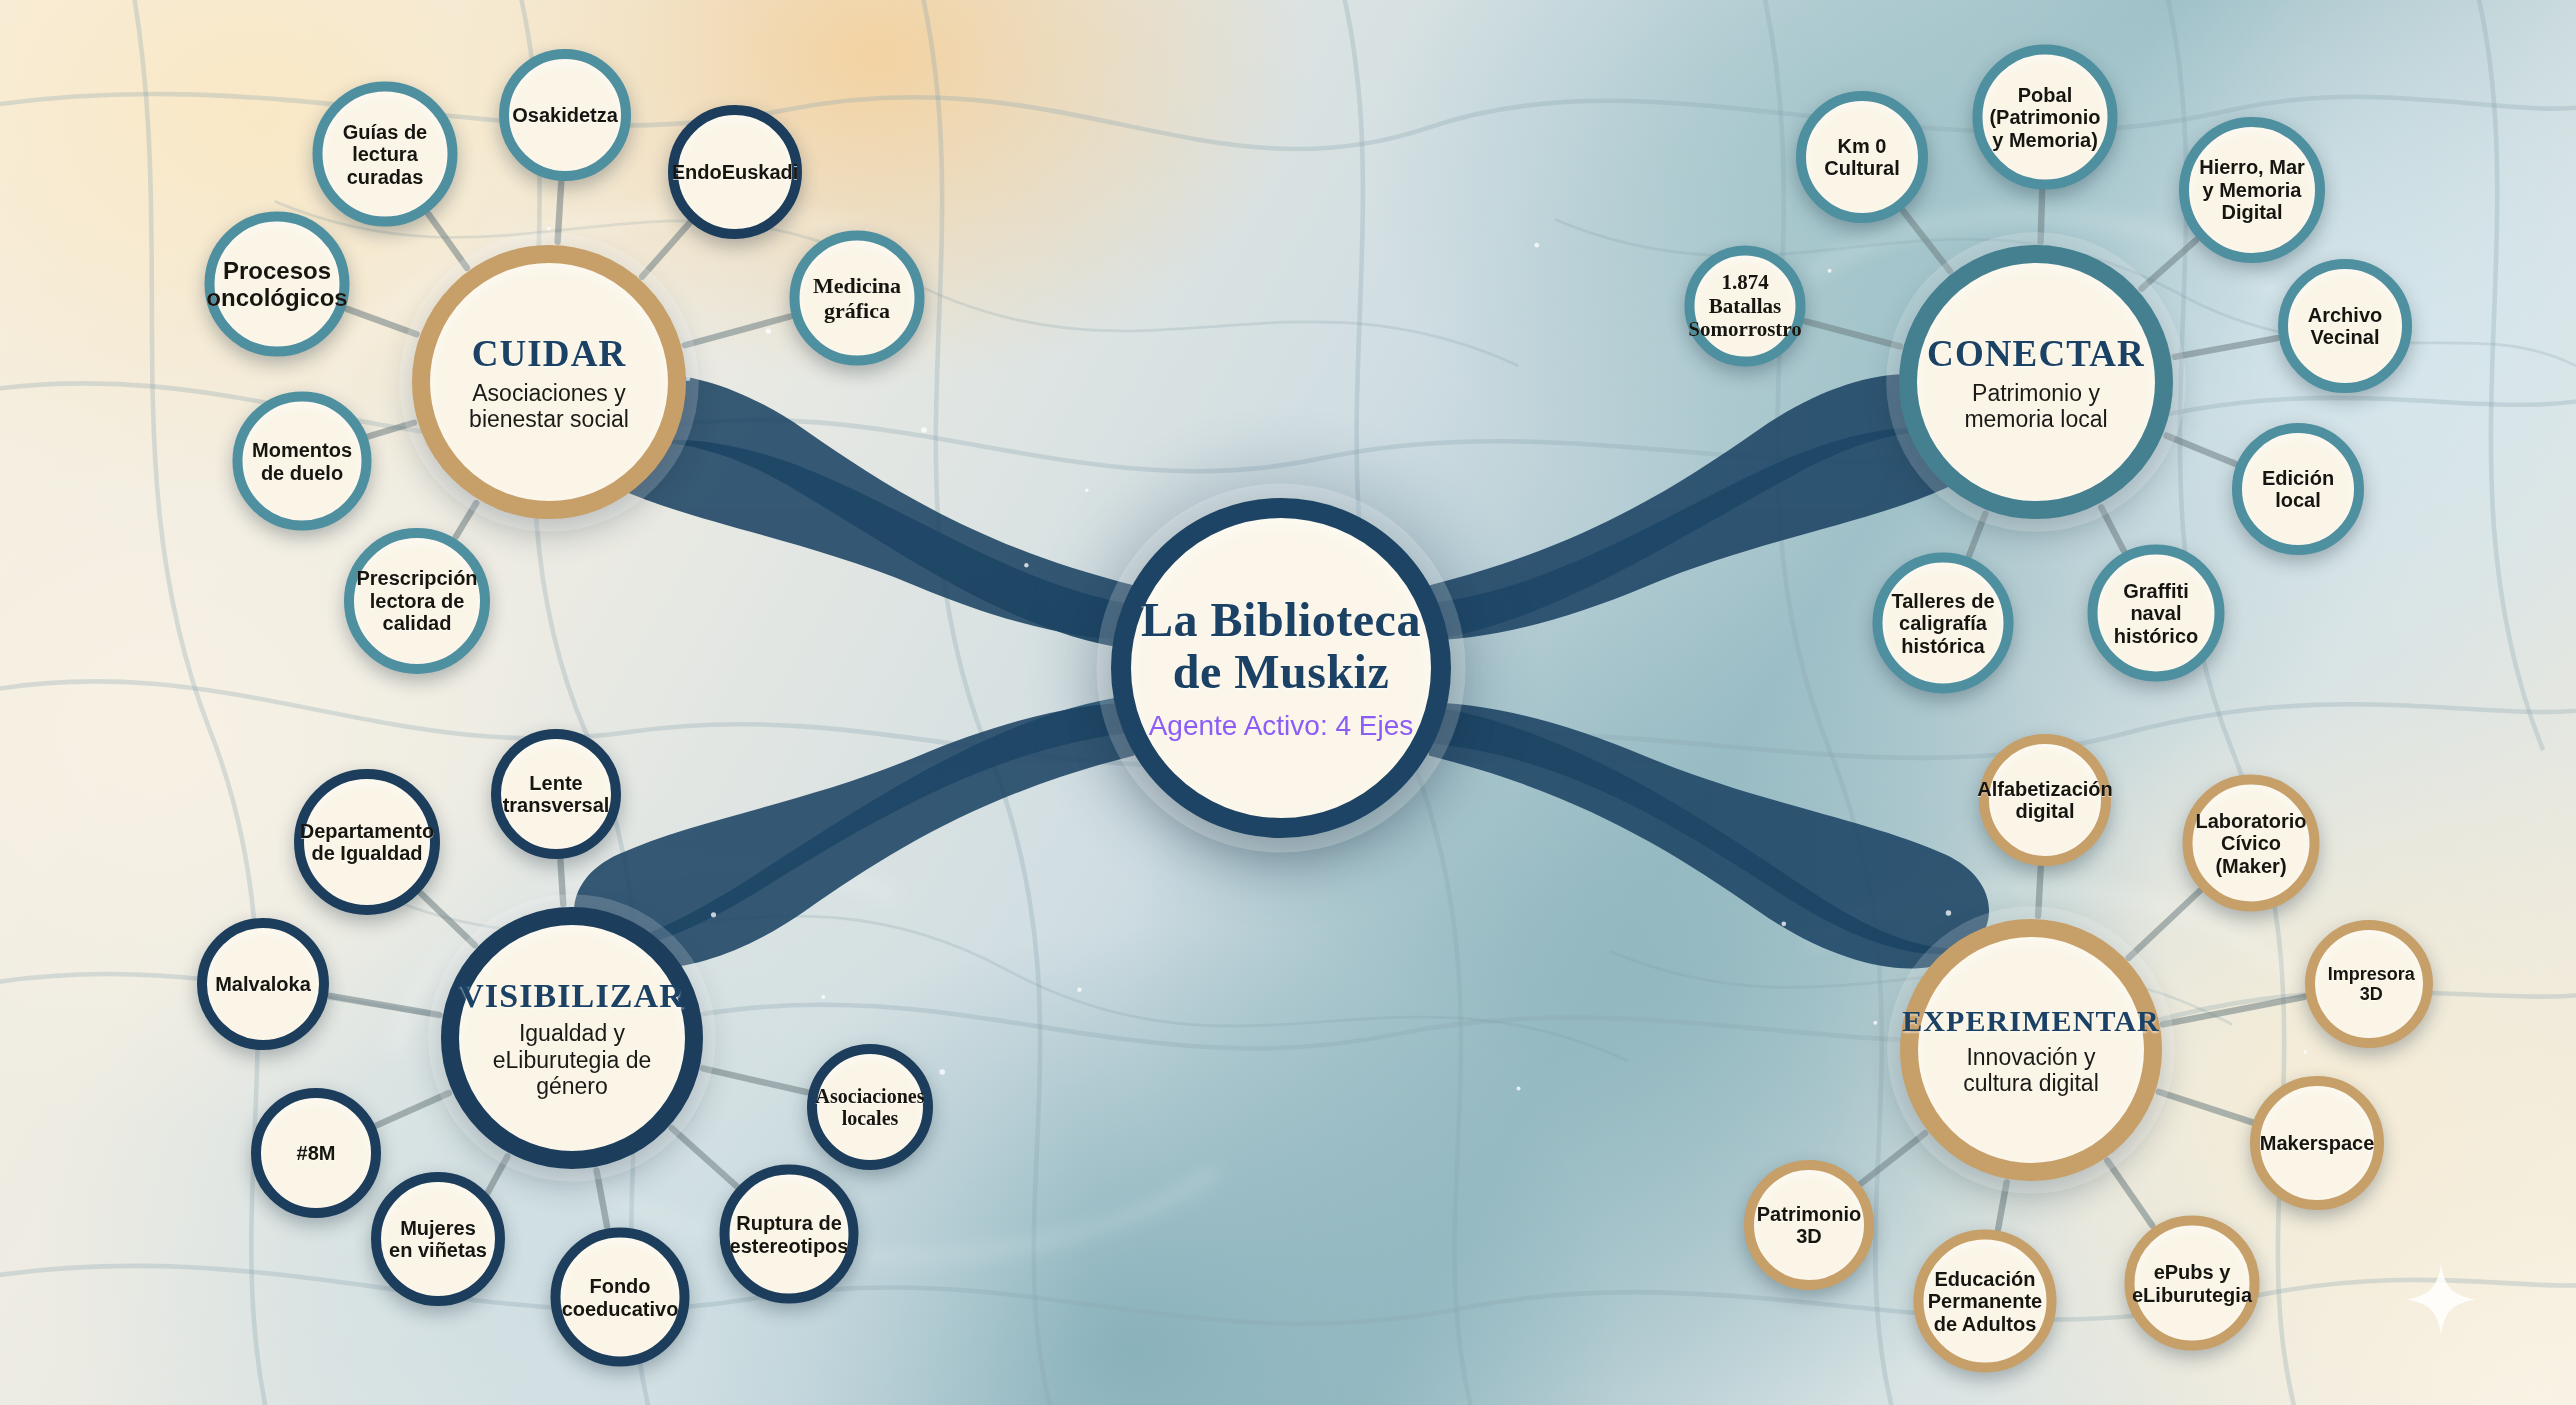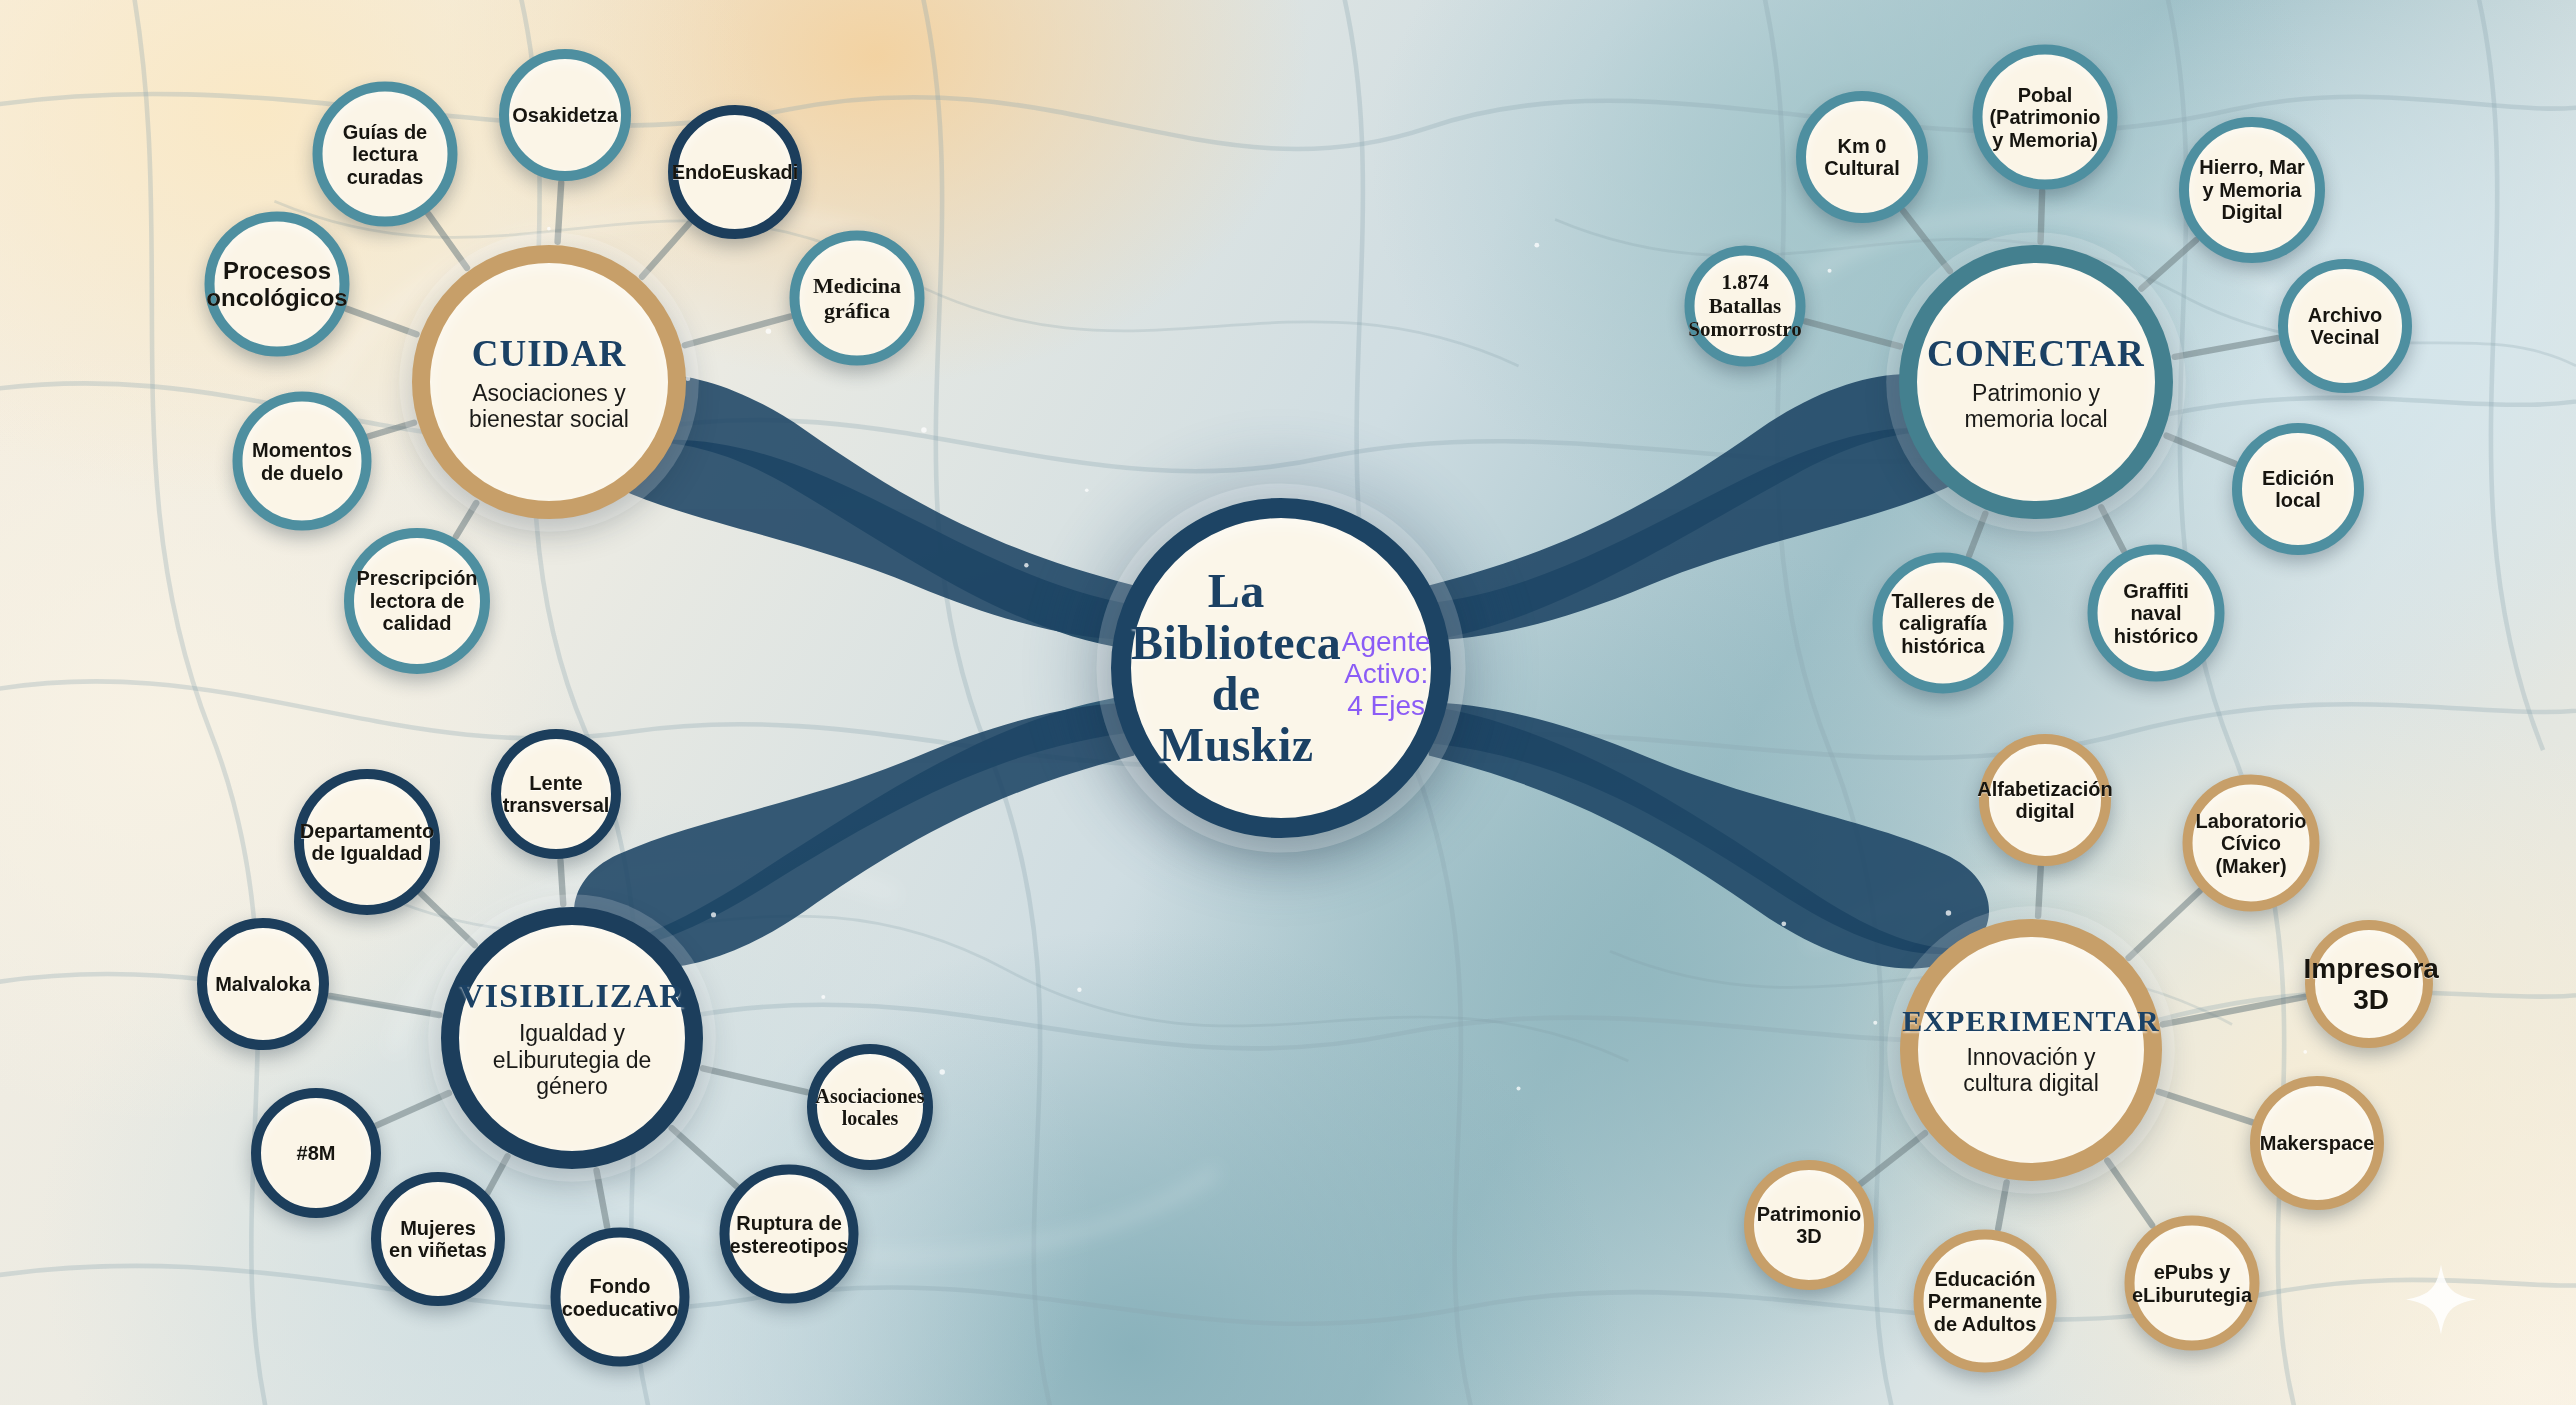--- a/index.html
+++ b/index.html
@@ -25,21 +25,21 @@
   .node{position:absolute;border-radius:50%;display:flex;align-items:center;justify-content:center;
         text-align:center;box-sizing:border-box;transform:translate(-50%,-50%);}
   .node .lbl{display:block;line-height:1.12;color:#17150f;
         text-shadow:0 0.9px 0 rgba(255,255,255,.65);padding:0 3.7px;}
 
   
   .hub-core{
     background:#fbf6e9;border:20px solid #1d4464;
     box-shadow:0 0 0 14.6px rgba(255,255,255,.20), 0 16.5px 44px rgba(10,30,48,.36),
                inset 0 5.5px 16.5px rgba(255,255,255,.55);
-    flex-direction:row;
+    flex-direction:column;
   }
   .hub-core .title{font-family:"Liberation Serif", serif;font-weight:700;color:#1b4164;
         font-size:48px;line-height:1.07;letter-spacing:0.5px;text-shadow:0 1.8px 1.8px rgba(255,255,255,.6);}
   .hub-core .sub{font-size:28px;color:#8b5cf6;margin-top:12.8px;font-weight:400;}
 
   
   .hub{background:#fbf5e7;flex-direction:column;
        box-shadow:0 0 0 12.8px rgba(255,255,255,.18), 0 12.8px 33px rgba(20,40,55,.30),
                   inset 0 4.6px 14.6px rgba(255,255,255,.5);}
   .hub .title{font-family:"Liberation Serif", serif;font-weight:700;color:#1b4164;
@@ -370,21 +370,21 @@
         </div>
       </div>
       <div class="node sat" style="left: 2251px; top: 843px; width: 137px; height: 137px; border: 10px solid rgb(199, 159, 105);">
         <div class="lbl" style="font-size: 20px;">
           <div>Laboratorio</div>
           <div>Cívico</div>
           <div>(Maker)</div>
         </div>
       </div>
       <div class="node sat" style="left: 2369px; top: 984px; width: 128px; height: 128px; border: 10px solid rgb(199, 159, 105);">
-        <div class="lbl" style="font-size: 28px; padding-left: 8px;">
+        <div class="lbl" style="font-size: 18px; padding-left: 8px;">
           <div>Impresora</div>
           <div>3D</div>
         </div>
       </div>
       <div class="node sat" style="left: 2317px; top: 1143px; width: 134px; height: 134px; border: 10px solid rgb(199, 159, 105);">
         <div class="lbl" style="font-size: 20px;">
           <div>Makerspace</div>
         </div>
       </div>
       <div class="node sat" style="left: 2192px; top: 1283px; width: 135px; height: 135px; border: 10px solid rgb(199, 159, 105);">

